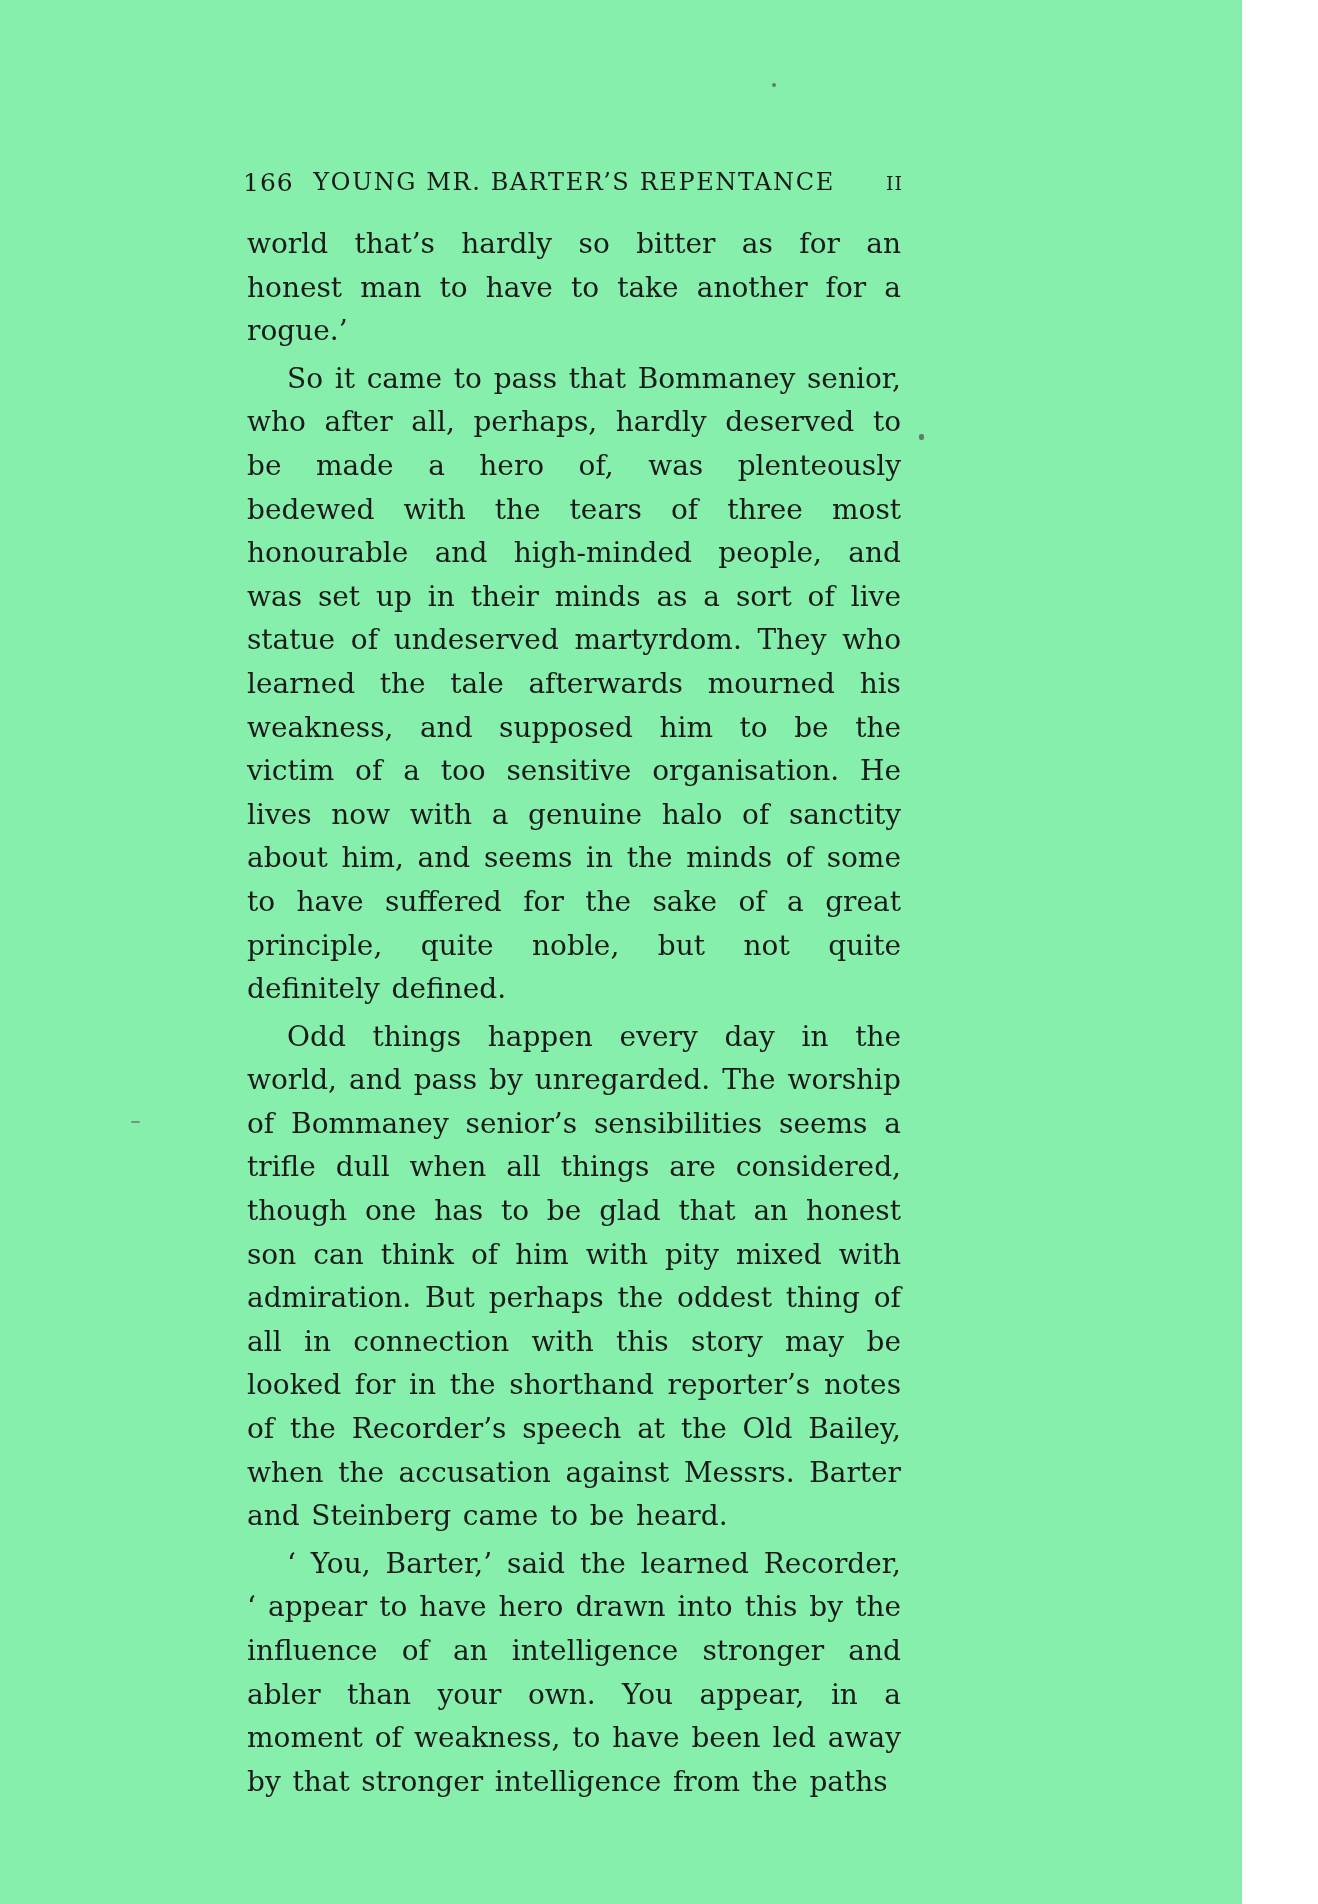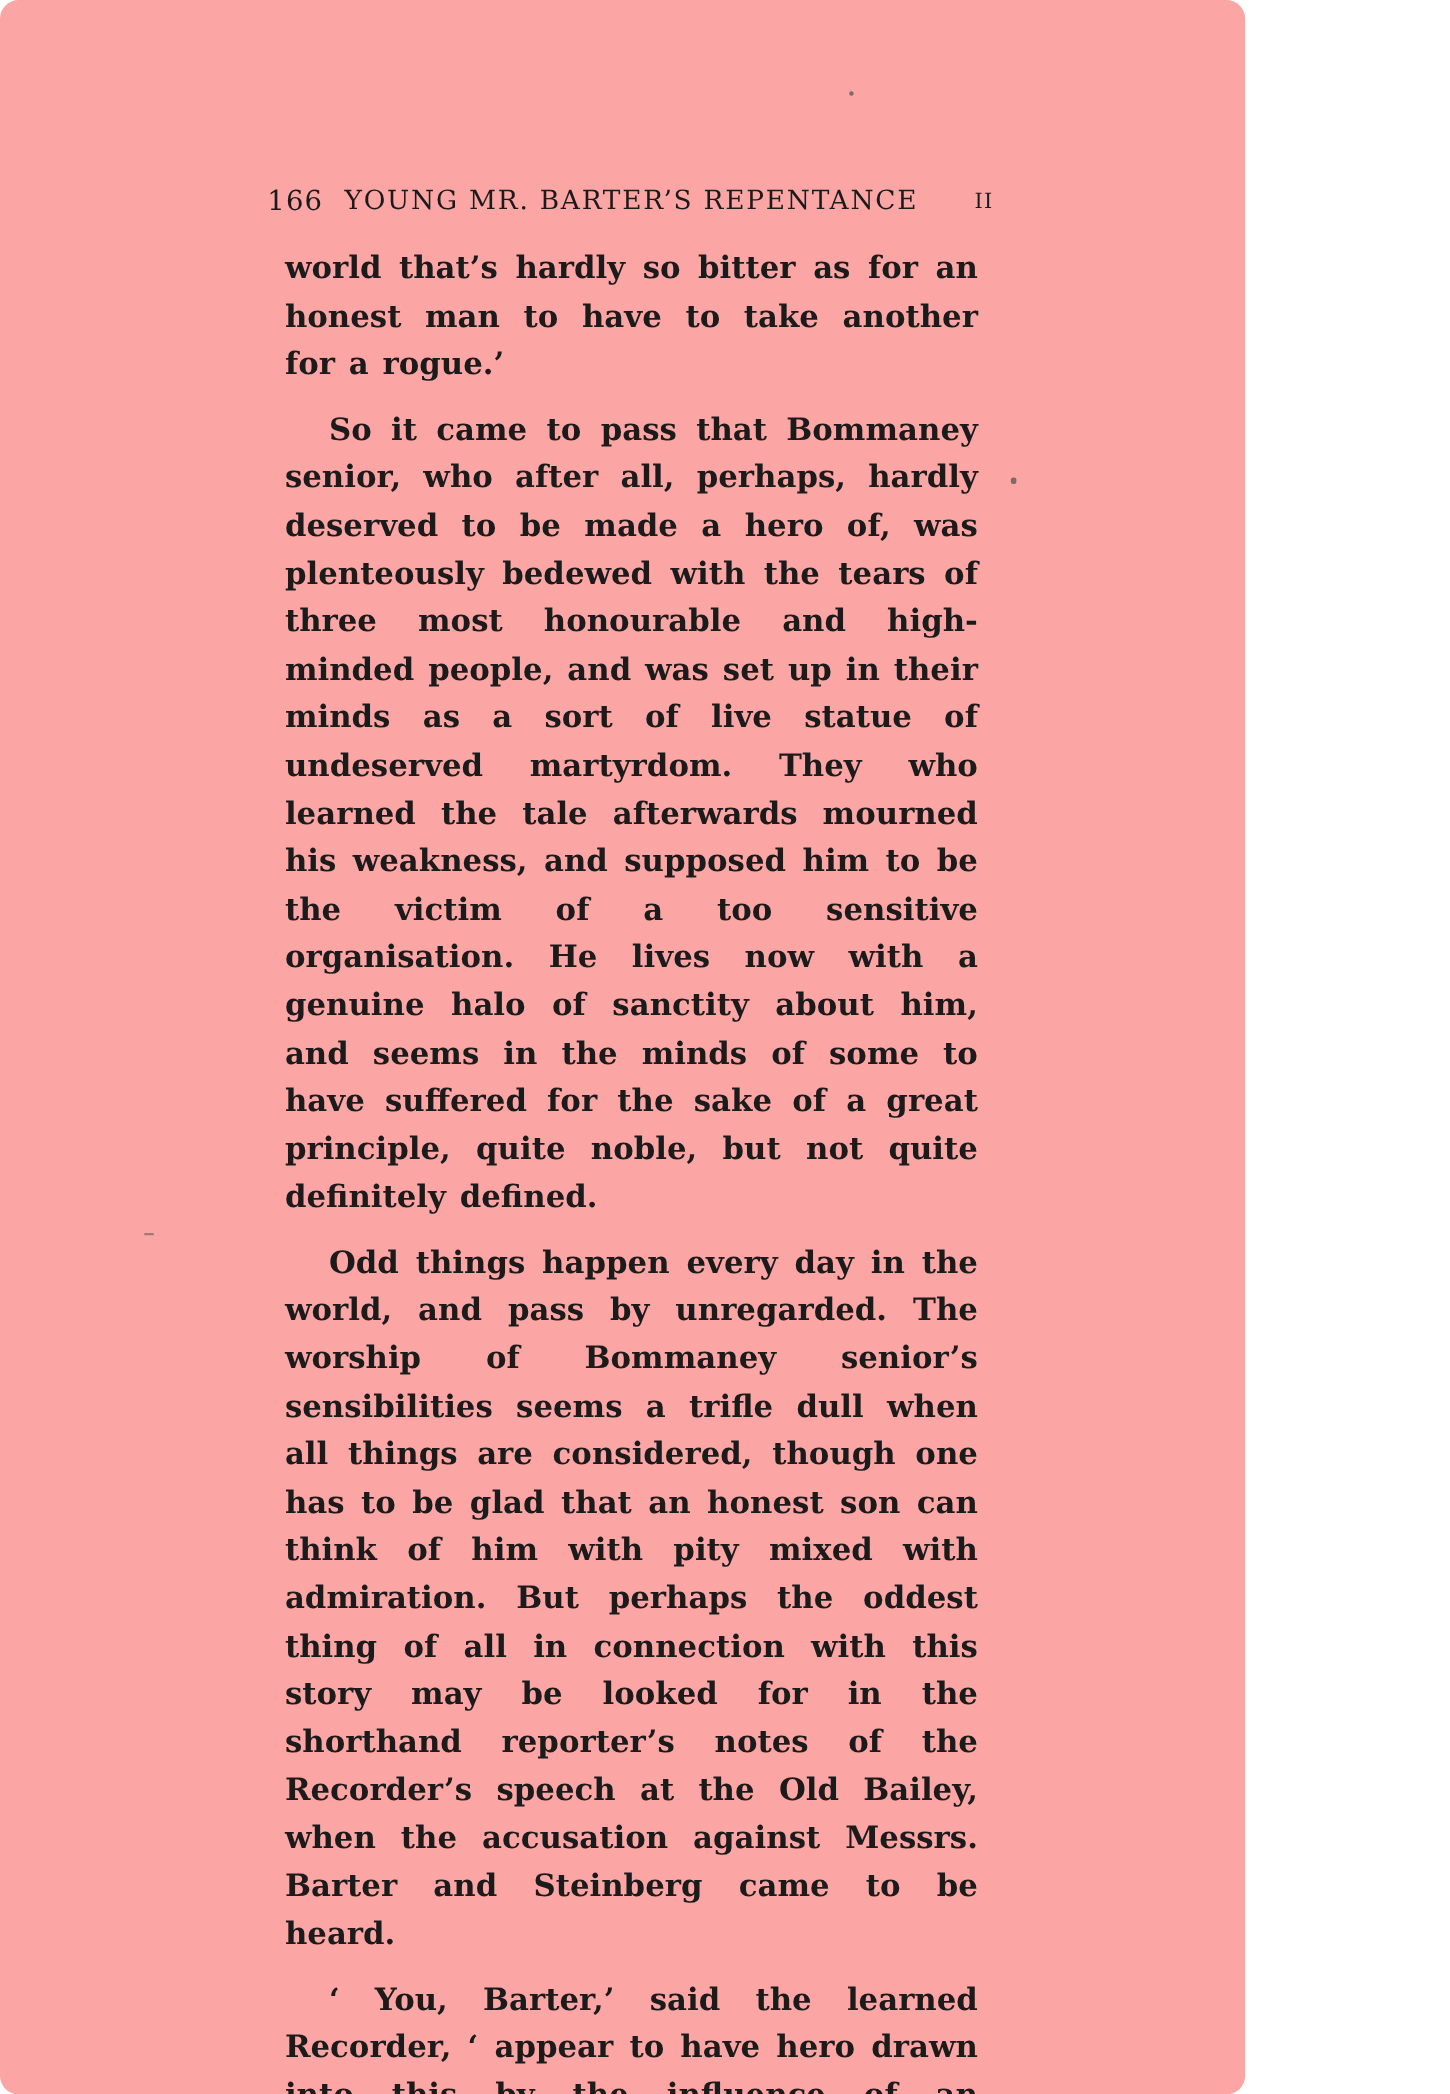--- a/index.html
+++ b/index.html
@@ -2,27 +2,26 @@
 <html><head>
 <meta charset="utf-8">
 <style>
   html, body {
     margin: 0;
     padding: 0;
     background: #ffffff;
   }
   .scan-page {
     position: relative;
-    width: 1132px;
+    width: 1242px;
     height: 1904px;
-    background: #fca5a5;
+    background: #86efac;
     overflow: hidden;
     font-family: "DejaVu Serif", "Liberation Serif", serif;
     color: #1b1b1b;
-    border-radius: 17px;
   }
   .page-inner {
     position: absolute;
     left: 243px;
     top: 168px;
     width: 662px;
   }
   .page-header {
     position: relative;
     height: 32px;
@@ -52,23 +51,22 @@
     font-size: 19px;
     letter-spacing: 1px;
   }
   .page-body {
     font-size: 28px;
     line-height: 43.6px;
     text-align: justify;
     word-spacing: 0.10em;
   }
   .para {
-    margin: 16px;
+    margin: 4px;
     text-indent: 40px;
-    font-weight: bold;
   }
   .para.no-indent {
     text-indent: 0;
   }
   
   .artifact {
     position: absolute;
     background: #555;
     border-radius: 50%;
     opacity: 0.75;

